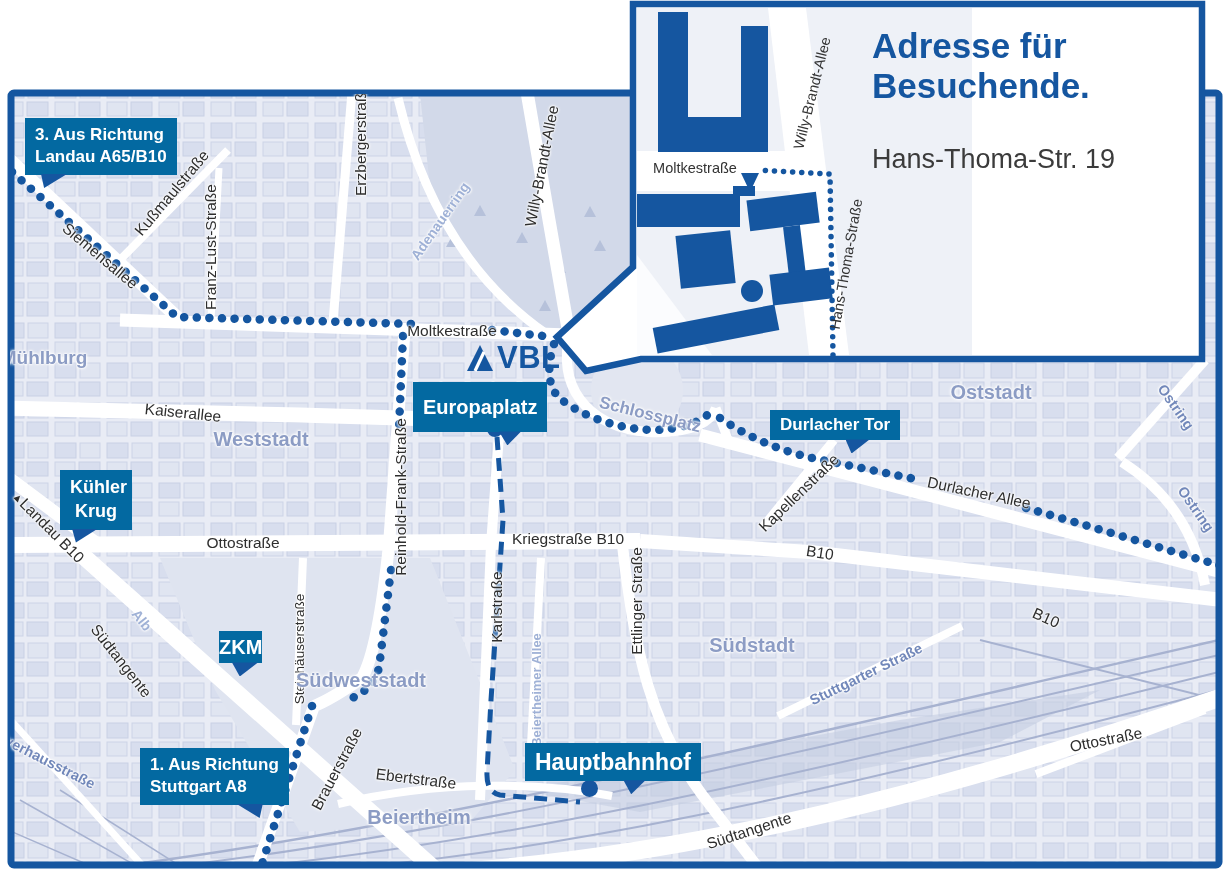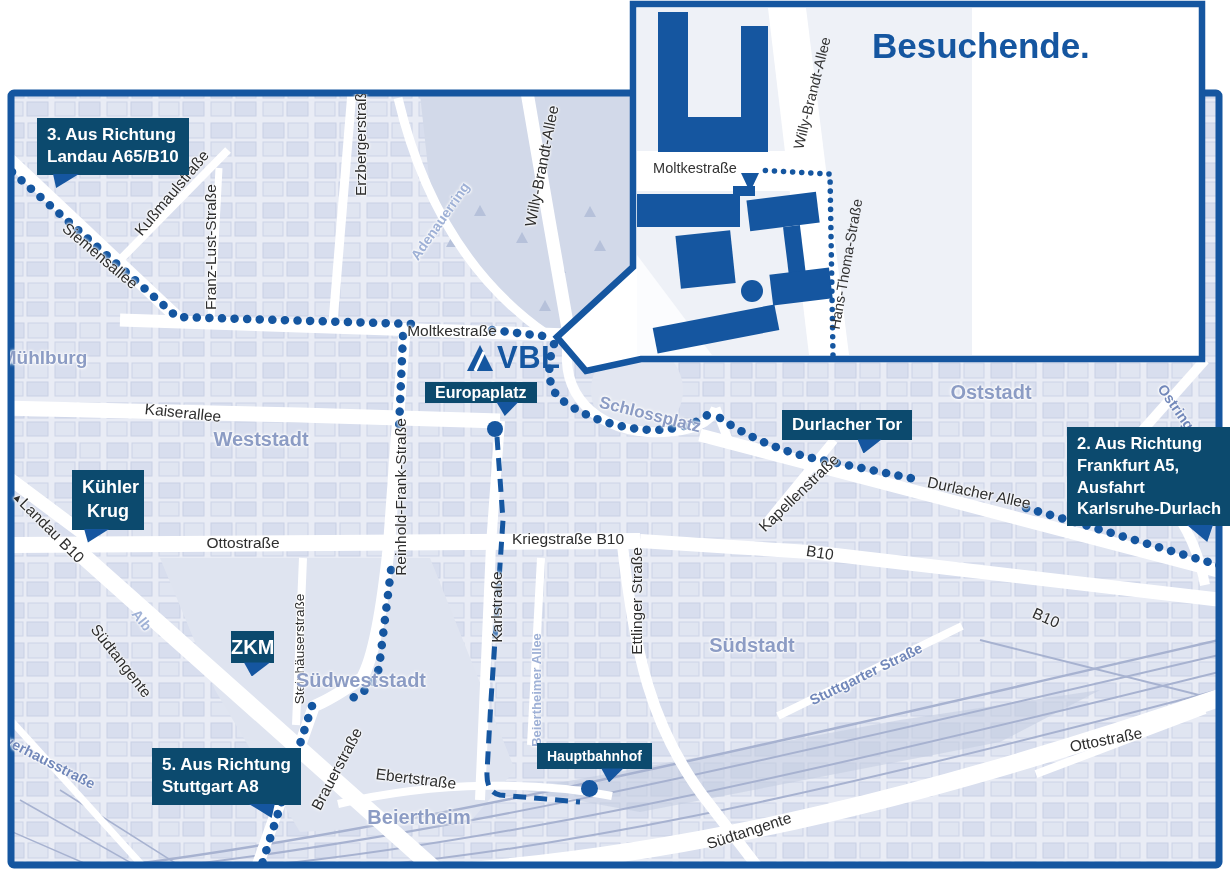--- a/index.html
+++ b/index.html
@@ -11,22 +11,22 @@
   .labels{position:absolute;inset:0;z-index:2;clip-path:inset(94px 9px 8px 10px);pointer-events:none;}
   .lb{position:absolute;transform:translate(-50%,-50%) rotate(var(--r,0deg));white-space:nowrap;
       text-shadow:0 0 2px #fff,0 0 2px #fff,0 0 3px #fff,0 0 4px #fff;}
   .st{font-size:15.5px;color:#2e2e2e;font-weight:400;}
   .ar{font-size:20px;color:#8c9cc4;font-weight:bold;}
   .lt{font-size:14px;color:#9fb1d6;font-weight:bold;}
   .md{font-size:14.5px;color:#7288ba;font-weight:bold;}
   .lb .tri{font-size:11px;vertical-align:1px;}
 
   
-  .co{position:absolute;z-index:5;background:#0c4a6e;color:#fff;font-weight:bold;font-size:18px;
-      line-height:1.32;padding:6px 10px;white-space:nowrap;margin-left:12px;}
+  .co{position:absolute;z-index:5;background:#0369a1;color:#fff;font-weight:bold;font-size:18px;
+      line-height:1.32;padding:6px 10px;white-space:nowrap;}
   .co .ln{display:block;}
   .co .tail{position:absolute;bottom:-13px;width:26px;height:14px;background:#1556a0;}
   .co.center{text-align:center;}
 
   
   .marker{position:absolute;z-index:4;border-radius:50%;background:#1556a0;}
   #vbl-logo{position:absolute;left:466px;top:342px;z-index:3;display:flex;align-items:center;gap:3px;}
   #vbl-logo .vbl-text{font-size:31px;font-weight:bold;color:#1556a0;letter-spacing:.5px;line-height:1;}
 
   
@@ -201,75 +201,70 @@
   <div class="lb ar" style="left:419px;top:817px">Beiertheim</div>
   <div class="lb ar" style="left:650px;top:415px;--r:14deg;font-size:17px">Schlossplatz</div>
 </div>
 
 <div class="co" style="left:25px;top:118px;font-size:17px">
   <span class="ln">3. Aus Richtung</span>
   <span class="ln">Landau A65/B10</span>
   <span class="tail" style="left:16px;clip-path:polygon(0 0,100% 0,12% 100%)"></span>
 </div>
 
-<div class="co" style="left:1055px;top:427px;font-size:16.5px">
-  <span class="ln">2. Aus Richtung</span>
-  <span class="ln">Frankfurt A5,</span>
-  <span class="ln">Ausfahrt</span>
-  <span class="ln">Karlsruhe-Durlach</span>
-  <span class="tail" style="right:18px;height:17px;bottom:-16px;clip-path:polygon(0 0,100% 0,78% 100%)"></span>
-</div>
 
 <div class="co" style="left:140px;top:748px;font-size:17px">
-  <span class="ln">5. Aus Richtung</span>
+  <span class="ln">1. Aus Richtung</span>
   <span class="ln">Stuttgart A8</span>
   <span class="tail" style="right:26px;clip-path:polygon(0 0,100% 0,88% 100%)"></span>
 </div>
 
 <div class="co center" style="left:60px;top:470px;width:52px">
   <span class="ln">Kühler</span>
   <span class="ln">Krug</span>
   <span class="tail" style="left:12px;clip-path:polygon(0 0,100% 0,15% 100%)"></span>
 </div>
 
 <div class="co center" style="left:219px;top:631px;font-size:20px;padding:3px 0">
   <span class="ln">ZKM</span>
   <span class="tail" style="left:30%;clip-path:polygon(0 0,100% 0,30% 100%)"></span>
 </div>
 
-<div class="co" style="left:413px;top:382px;font-size:16px;padding:0 10px">
+<div class="co" style="left:413px;top:382px;font-size:20px;padding:12px 10px">
   <span class="ln">Europaplatz</span>
   <span class="tail" style="left:64%;width:22px;clip-path:polygon(0 0,100% 0,38% 100%)"></span>
 </div>
 
 <div class="co" style="left:770px;top:410px;font-size:17px;padding:4px 10px">
   <span class="ln">Durlacher Tor</span>
   <span class="tail" style="left:58%;width:24px;clip-path:polygon(0 0,100% 0,25% 100%)"></span>
 </div>
 
-<div class="co" style="left:525px;top:743px;font-size:14px;padding:4px 10px">
+<div class="co" style="left:525px;top:743px;font-size:23px;padding:4px 10px">
   <span class="ln">Hauptbahnhof</span>
   <span class="tail" style="left:56%;width:22px;clip-path:polygon(0 0,100% 0,35% 100%)"></span>
 </div>
 
 <div class="marker" style="left:487px;top:421px;width:16px;height:16px"></div>
 <div class="marker" style="left:581px;top:780px;width:17px;height:17px"></div>
 
 <div id="vbl-logo">
   <svg width="28" height="28" viewBox="0 0 28 28">
     <polygon points="14,1 27,27 1,27" fill="#1556a0"></polygon>
     <line x1="9" y1="27" x2="18" y2="8" stroke="#ffffff" stroke-width="3.2"></line>
   </svg>
   <span class="vbl-text">VBL</span>
 </div>
 
 <div class="inset-layer">
   <div class="inset-heading">
+    <span>Adresse für</span>
     <span>Besuchende.</span>
   </div>
   <div class="inset-address">
+    <span>Hans-Thoma-Str. 19</span>
   </div>
   <div class="ilb" style="left:695px;top:168px">Moltkestraße</div>
   <div class="ilb" style="left:812px;top:93px;--r:-76deg">Willy-Brandt-Allee</div>
   <div class="ilb" style="left:846px;top:264px;--r:-80deg">Hans-Thoma-Straße</div>
 </div>
 
 </div>
 
 </body></html>

